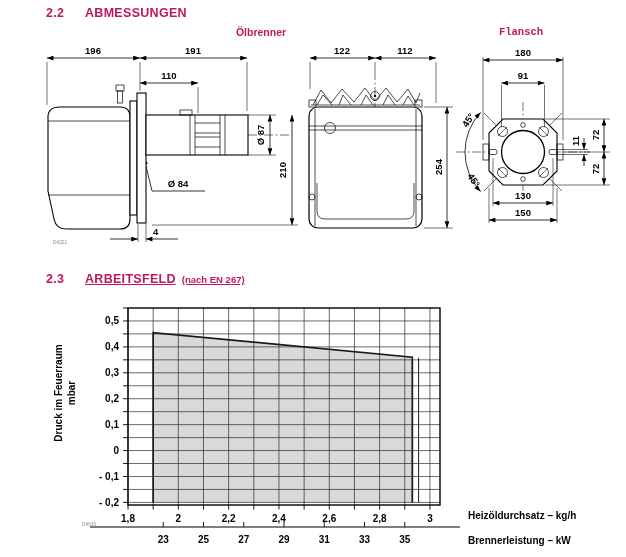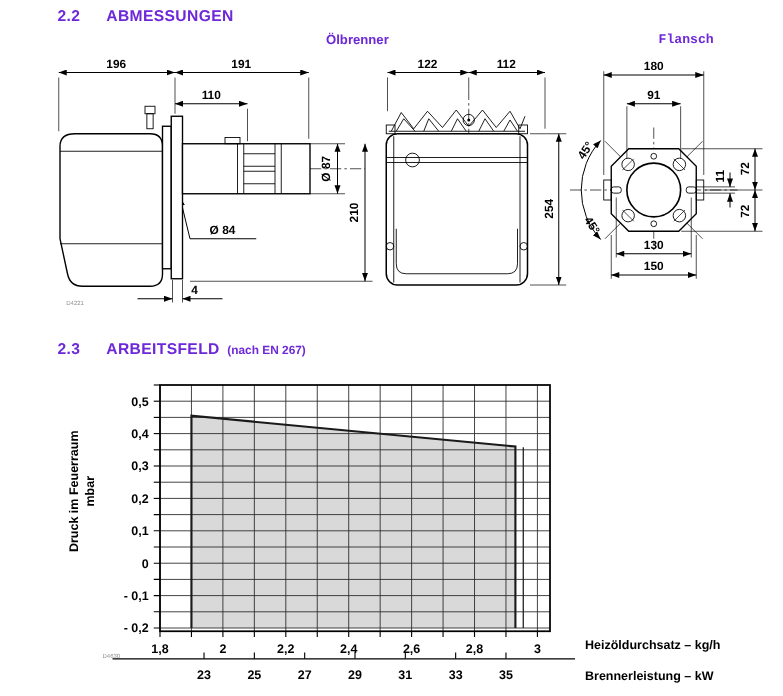--- a/index.html
+++ b/index.html
@@ -1,21 +1,21 @@
 <!DOCTYPE html>
 <html><head>
 <meta charset="utf-8">
 <style>
   html,body{margin:0;padding:0;background:#fff;}
   #page{position:relative;width:626px;height:557px;background:#fff;overflow:hidden;
-        font-family:"Liberation Sans",sans-serif;color:#6d28d9;}
+        font-family:"Liberation Sans",sans-serif;color:#be185d;}
   .heading{position:absolute;font-weight:bold;font-size:12.5px;letter-spacing:.3px;white-space:nowrap;}
   .heading .num{display:inline-block;width:39px;}
   .heading .note{font-size:9.5px;letter-spacing:0;margin-left:6px;}
-  .caption{position:absolute;font-weight:bold;font-size:10.5px;text-align:right;width:100px;}
+  .caption{position:absolute;font-weight:bold;font-size:10.5px;text-align:center;width:100px;}
   svg{position:absolute;overflow:visible;}
   svg text{font-family:"Liberation Sans",sans-serif;}
   .dimtxt{font-size:9.5px;font-weight:bold;fill:#000;}
   .tick{font-size:10px;font-weight:bold;fill:#000;}
   .axlab{font-size:10px;font-weight:bold;fill:#000;}
   .code{font-size:4.8px;fill:#8f8f8f;}
   .dim{stroke:#000;stroke-width:.8;fill:none;}
   .ext{stroke:#000;stroke-width:.55;fill:none;}
   .body{stroke:#000;stroke-width:1.1;fill:#fff;}
   .thin{stroke:#000;stroke-width:.7;fill:none;}
@@ -182,21 +182,21 @@
     <text class="dimtxt" x="73" y="39" text-anchor="middle">91</text>
     <text class="dimtxt" x="21" y="82" text-anchor="middle" transform="rotate(-57 21 82)">45°</text>
     <text class="dimtxt" x="21" y="142" text-anchor="middle" transform="rotate(57 21 142)">45°</text>
     <text class="dimtxt" x="129" y="101" text-anchor="middle" transform="rotate(-90 129 101)">11</text>
     <text class="dimtxt" x="149" y="95" text-anchor="middle" transform="rotate(-90 149 95)">72</text>
     <text class="dimtxt" x="149" y="129" text-anchor="middle" transform="rotate(-90 149 129)">72</text>
     <text class="dimtxt" x="73" y="159" text-anchor="middle">130</text>
     <text class="dimtxt" x="73" y="176" text-anchor="middle">150</text>
   </svg>
 
-  <div class="heading" style="left:46px;top:272px;">
+  <div class="heading" style="left:46px;top:272px;text-decoration:underline;">
     <span class="num">2.3</span><span>ARBEITSFELD</span><span class="note">(nach EN 267)</span>
   </div>
 
   <svg id="chart-svg" style="left:40px;top:298px;" width="586" height="259" viewBox="0 0 586 259">
     <text class="axlab" x="22" y="95" text-anchor="middle" transform="rotate(-90 22 95)">Druck im Feuerraum</text>
     <text class="axlab" x="35" y="95" text-anchor="middle" transform="rotate(-90 35 95)">mbar</text>
     <text class="axlab" x="428" y="221">Heizöldurchsatz – kg/h</text>
     <text class="axlab" x="428" y="246">Brennerleistung –  kW</text>
     <text class="code" x="42" y="228">D4630</text>
   <polygon points="113.16129032258061,204.4078947368421 113.16129032258061,34.625 372.32258064516134,59.25000000000003 372.32258064516134,204.4078947368421" fill="#d9d9d9"></polygon>

